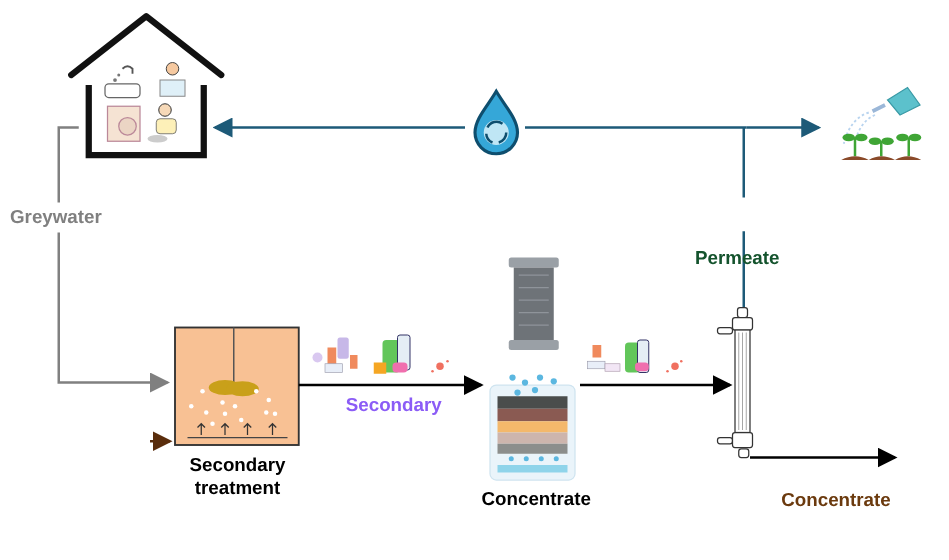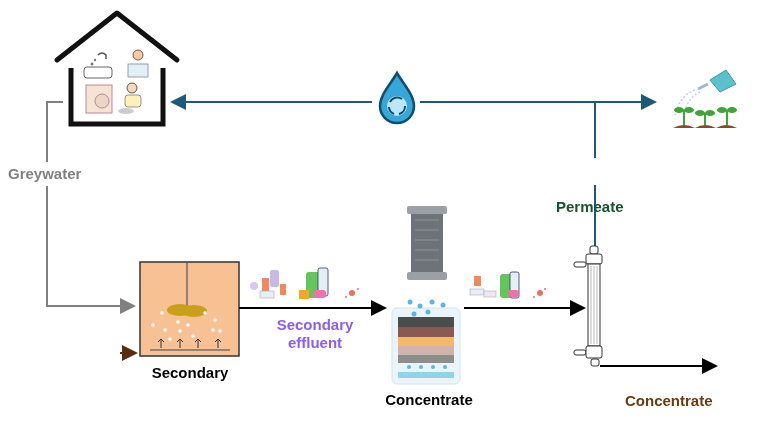--- a/index.html
+++ b/index.html
@@ -194,19 +194,19 @@
     <rect x="586" y="346" width="16" height="12" rx="2"></rect>
     <rect x="591" y="359" width="8" height="7" rx="2"></rect>
   </g>
   <line x1="600" y1="366" x2="716" y2="366" stroke="#000" stroke-width="2" marker-end="url(#arrBlack)"></line>
 </svg>
 
 <div class="lbl" style="left:8px;top:165px;color:#808080;">Greywater</div>
 <div class="lbl" style="left:556px;top:163px;color:#14532d;margin-top:35px;">Permeate</div>
 <div class="lbl" style="left:266px;top:316px;width:98px;color:#8b5cf6;">
   <div>Secondary</div>
-  <div>effluent</div>
 </div>
 <div class="lbl" style="left:140px;top:364px;width:100px;color:#000;">
   <div>Secondary</div>
+  <div>treatment</div>
 </div>
 <div class="lbl" style="left:374px;top:391px;width:110px;color:#000;">Concentrate</div>
 <div class="lbl" style="left:600px;top:392px;color:#6b3a0e;margin-left:25px;">Concentrate</div>
 
 </body></html>

